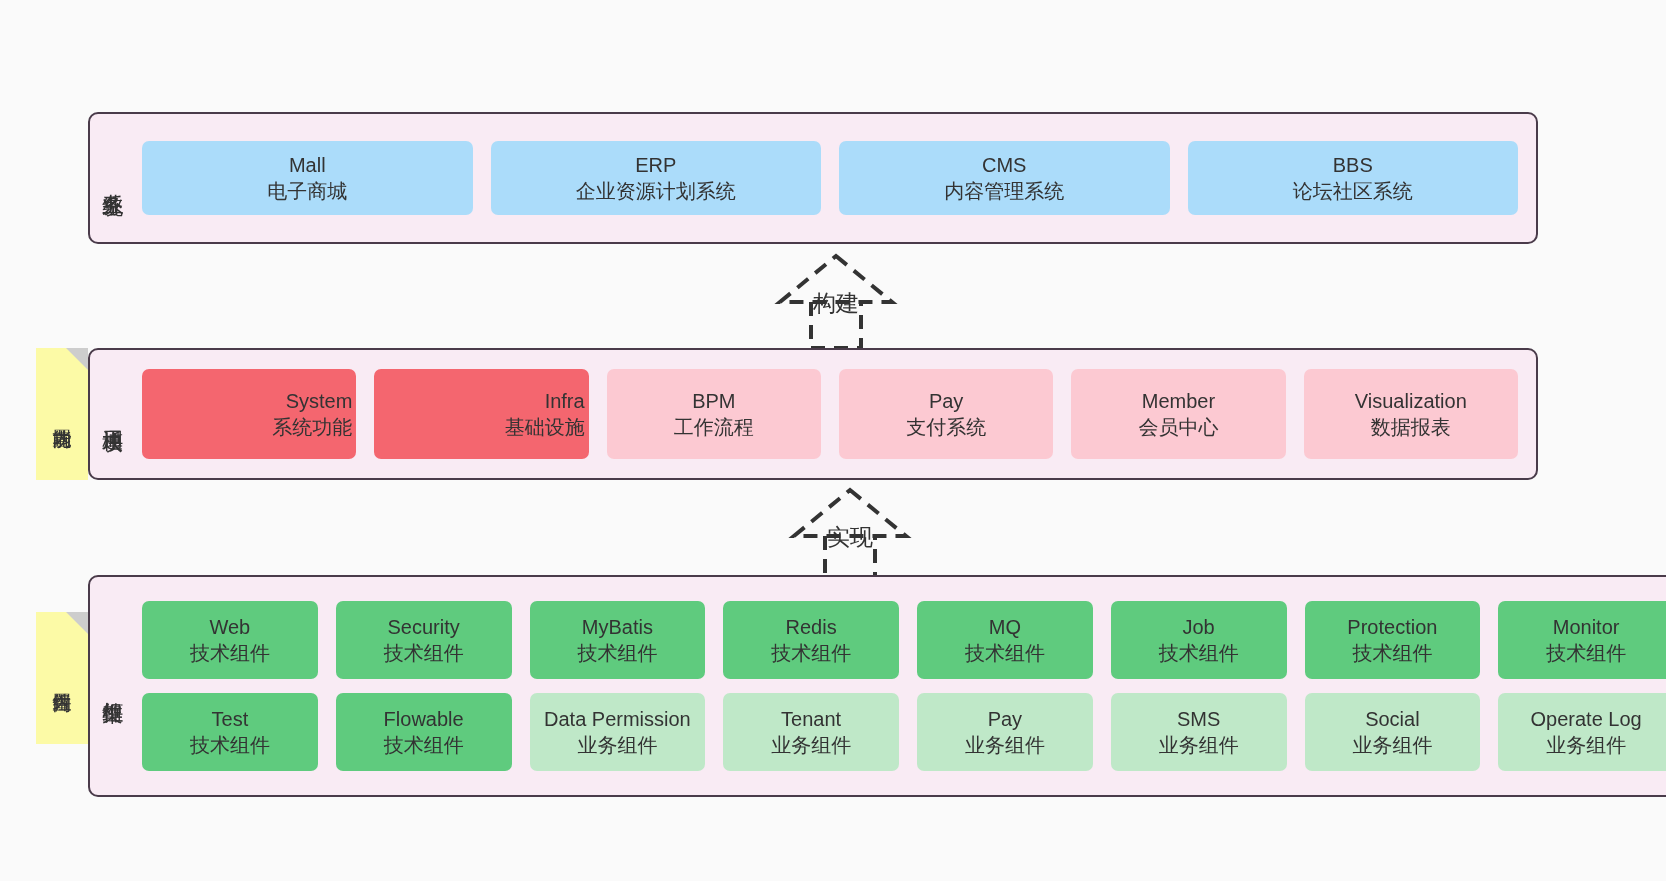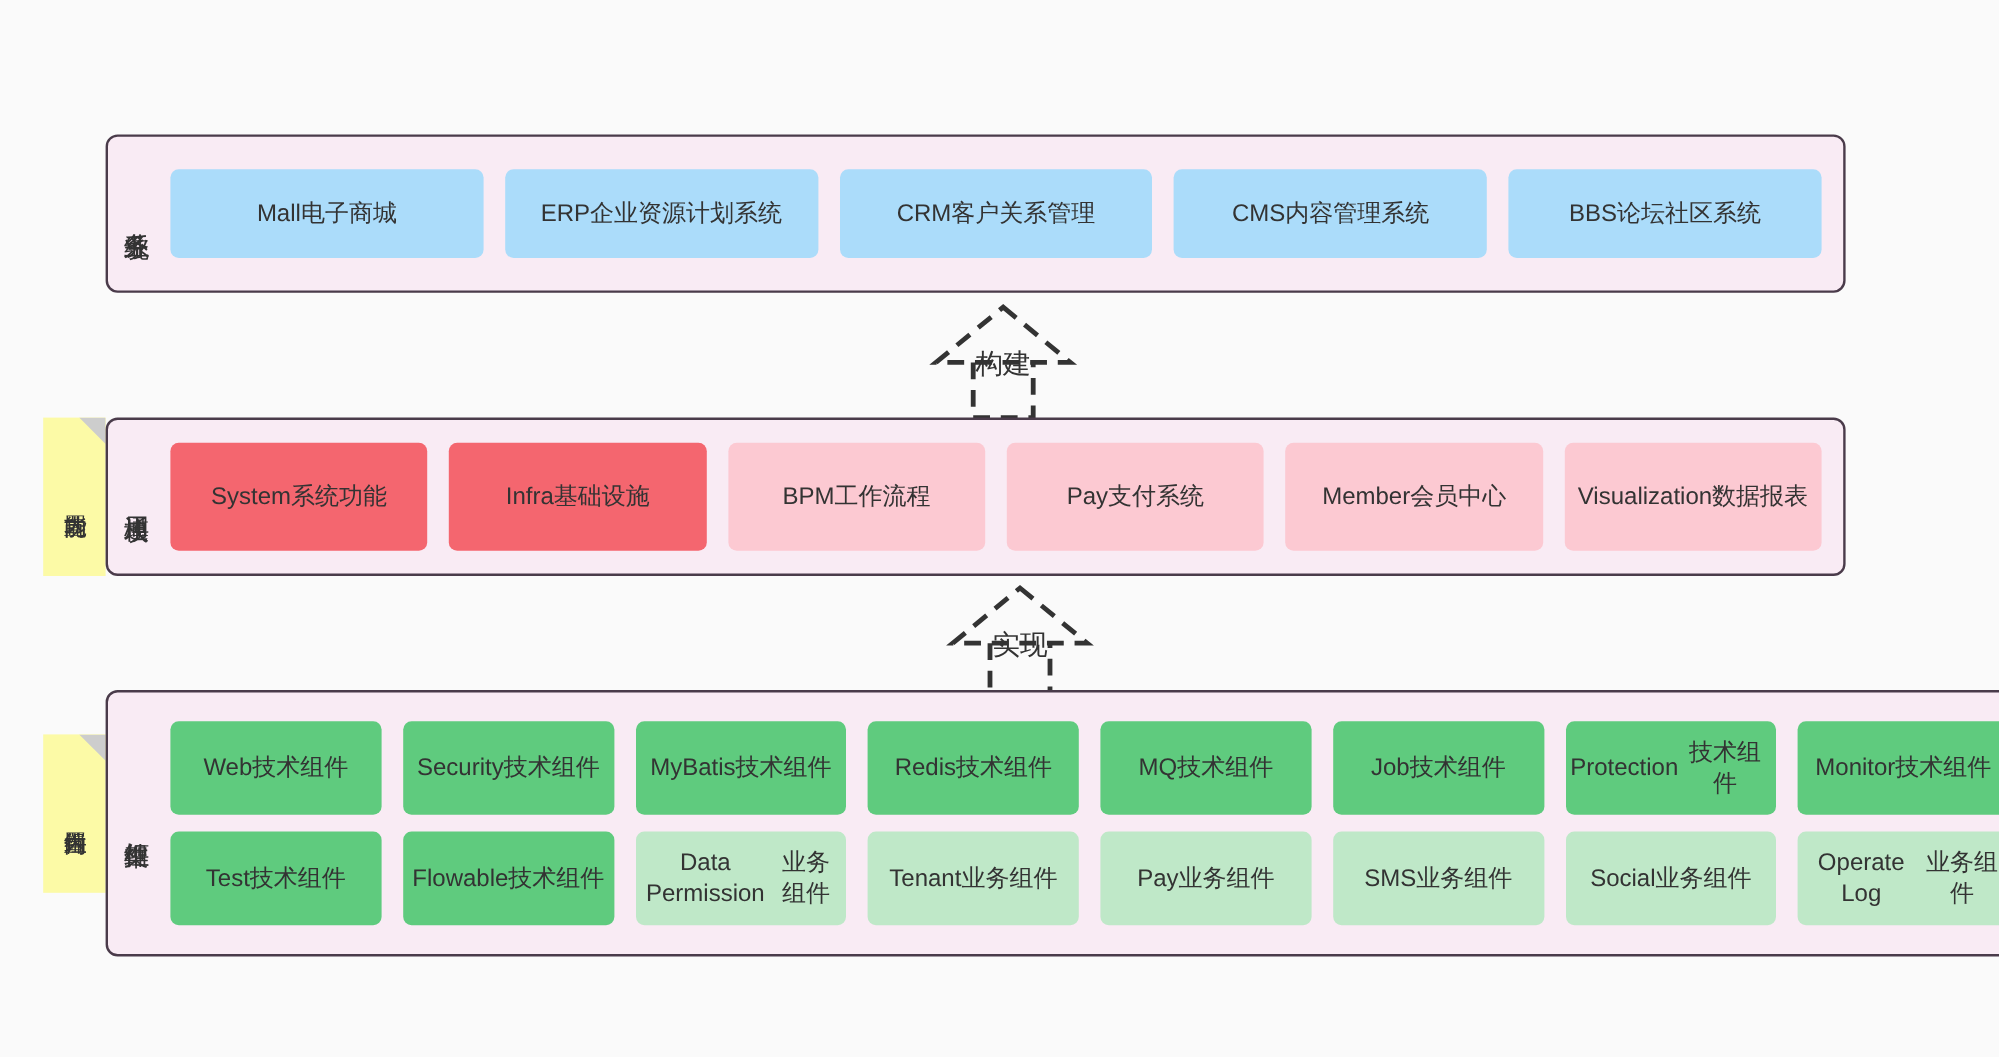--- a/index.html
+++ b/index.html
@@ -61,36 +61,36 @@
     display: flex;
     align-items: stretch;
     gap: 18px;
   }
 
   .card {
     flex: 1 1 0;
     box-sizing: border-box;
     border-radius: 7px;
     display: flex;
-    flex-direction: row;
+    flex-direction: column;
     align-items: center;
     justify-content: center;
     text-align: center;
     font-size: 20px;
     line-height: 1.3;
     color: #333333;
     padding: 6px 4px;
   }
 
   .card .t-en { display: block; }
   .card .t-cn { display: block; }
 
   
   .c-blue       { background: #ABDCFA; }
-  .c-red        { background: #F4666F; }
+  .c-red        { background: #F4666F; align-items: flex-end; }
   .c-pink       { background: #FCC9D2; }
   .c-green      { background: #5FCB7E; }
   .c-lightgreen { background: #BFE8C8; }
 
   
   #sec-business  { left: 88px;  top: 112px; width: 1450px; height: 132px; }
   #sec-common    { left: 88px;  top: 348px; width: 1450px; height: 132px; }
   #sec-framework { left: 88px;  top: 575px; width: 1606px; height: 222px; }
 
   #sec-business .card-row  { height: 74px; }
@@ -163,24 +163,20 @@
       <div class="card-row">
         <div class="card c-blue">
           <span class="t-en">Mall</span>
           <span class="t-cn">电子商城</span>
         </div>
         <div class="card c-blue">
           <span class="t-en">ERP</span>
           <span class="t-cn">企业资源计划系统</span>
         </div>
         <div class="card c-blue">
-          <span class="t-en">CRM</span>
-          <span class="t-cn">客户关系管理</span>
-        </div>
-        <div class="card c-blue">
           <span class="t-en">CMS</span>
           <span class="t-cn">内容管理系统</span>
         </div>
         <div class="card c-blue">
           <span class="t-en">BBS</span>
           <span class="t-cn">论坛社区系统</span>
         </div>
       </div>
     </div>
   </div>

